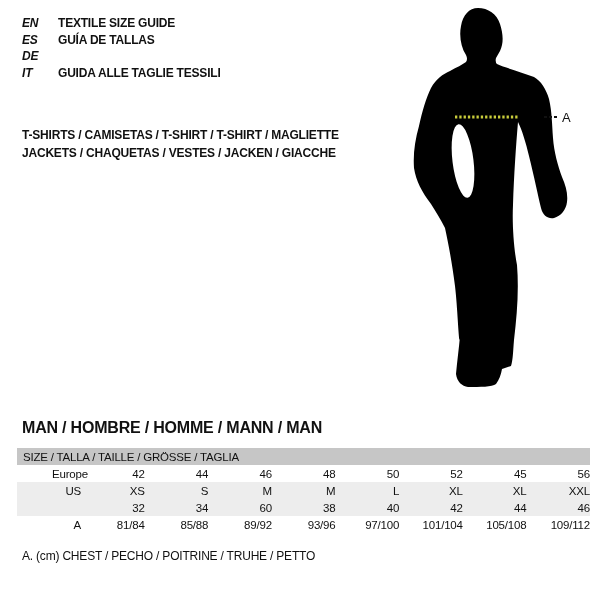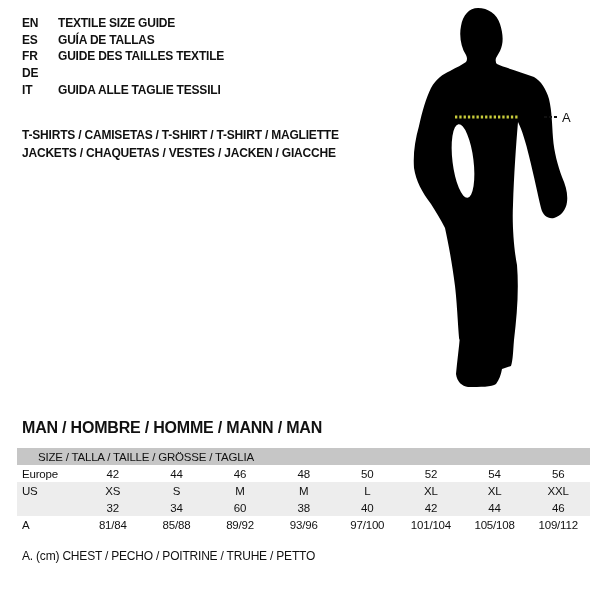--- a/index.html
+++ b/index.html
@@ -16,65 +16,61 @@
     background:var(--background);
     font-family:"Liberation Sans", sans-serif;
     color:var(--text);
     overflow:hidden;
   }
   .canvas{position:absolute;inset:0;width:600px;height:600px;}
 
   
   .lang-list{position:absolute;left:22px;top:15px;}
   .lang-row{display:flex;align-items:center;height:16.6px;}
-  .lang-code{width:36px;font-size:12px;font-weight:bold;letter-spacing:-0.2px;}
+  .lang-code{width:36px;font-size:12px;font-weight:bold;letter-spacing:-0.2px;font-style:italic;}
   .lang-label{font-size:12px;font-weight:bold;letter-spacing:-0.2px;white-space:nowrap;}
 
   
   .categories{position:absolute;left:22px;top:126px;font-size:12px;font-weight:bold;
               letter-spacing:-0.2px;line-height:18.2px;white-space:nowrap;}
 
   
   .figure-svg{position:absolute;left:400px;top:0;width:200px;height:400px;}
   .measure-a-text{font-family:"Liberation Sans",sans-serif;font-size:13px;fill:var(--text);}
 
   
   .man-heading{position:absolute;left:22px;top:419px;font-size:16px;font-weight:bold;
                letter-spacing:-0.2px;white-space:nowrap;}
 
   
   .size-table{position:absolute;left:17px;top:448px;width:573px;font-size:11.5px;letter-spacing:-0.2px;}
   .t-header{height:17px;background:var(--table_header_bg);display:flex;align-items:center;
-            padding-left:21px;box-sizing:border-box;white-space:nowrap;}
+            padding-left:6px;box-sizing:border-box;white-space:nowrap;}
   .t-row{display:grid;grid-template-columns:64px repeat(8,1fr);height:17px;align-items:center;}
   .t-row.shaded{background:var(--table_stripe_bg);}
-  .t-row .lbl{padding-left:5px;text-align:left;}
-  .t-row .val{text-align:center;}
+  .t-row .lbl{padding-left:5px;text-align:right;margin-left:30px;}
+  .t-row .val{text-align:right;}
 
   
   .footnote{position:absolute;left:22px;top:549px;font-size:12px;font-weight:normal;
             letter-spacing:-0.2px;white-space:nowrap;}
 </style>
 </head>
 <body>
 
 <div class="canvas">
 
   <div class="lang-list">
     <div class="lang-row">
       <span class="lang-code">EN</span>
       <span class="lang-label">TEXTILE SIZE GUIDE</span>
     </div>
     <div class="lang-row">
       <span class="lang-code">ES</span>
       <span class="lang-label">GUÍA DE TALLAS</span>
-    </div>
-    <div class="lang-row">
-      <span class="lang-code">FR</span>
-      <span class="lang-label">GUIDE DES TAILLES TEXTILE</span>
     </div>
     <div class="lang-row">
       <span class="lang-code">DE</span>
     </div>
     <div class="lang-row">
       <span class="lang-code">IT</span>
       <span class="lang-label">GUIDA ALLE TAGLIE TESSILI</span>
     </div>
   </div>
 
@@ -132,21 +128,21 @@
     <div class="t-header">SIZE / TALLA / TAILLE / GRÖSSE / TAGLIA</div>
 
     <div class="t-row">
       <span class="lbl">Europe</span>
       <span class="val">42</span>
       <span class="val">44</span>
       <span class="val">46</span>
       <span class="val">48</span>
       <span class="val">50</span>
       <span class="val">52</span>
-      <span class="val">54</span>
+      <span class="val">45</span>
       <span class="val">56</span>
     </div>
 
     <div class="t-row shaded">
       <span class="lbl">US</span>
       <span class="val">XS</span>
       <span class="val">S</span>
       <span class="val">M</span>
       <span class="val">M</span>
       <span class="val">L</span>

